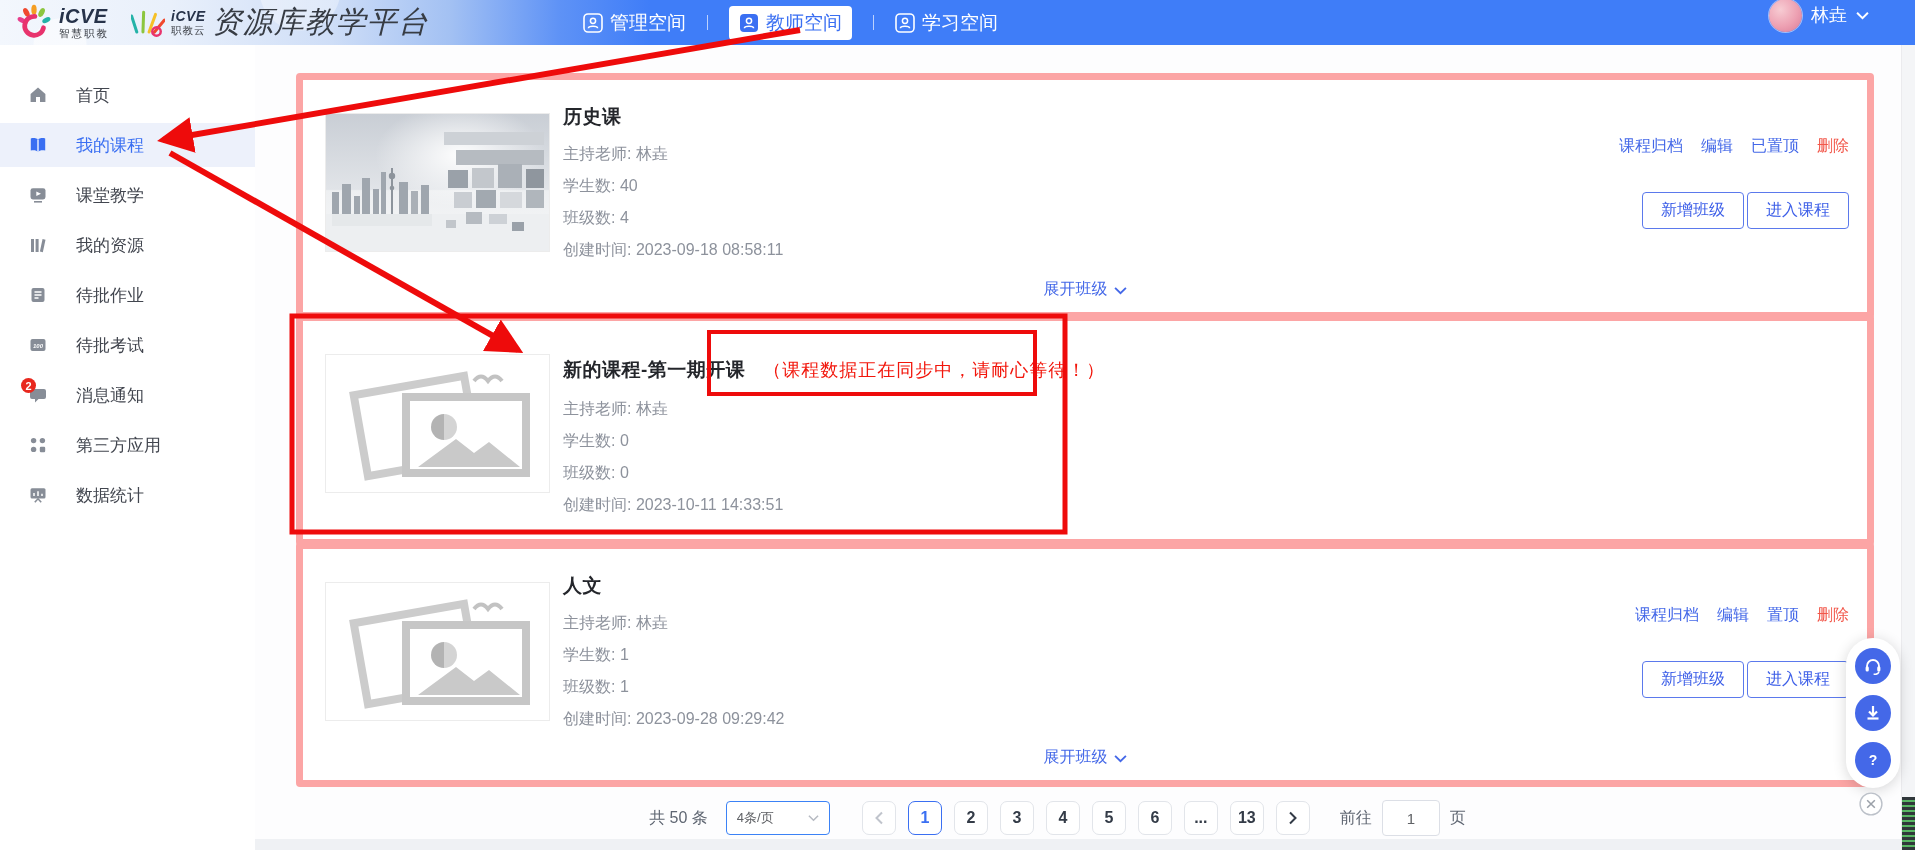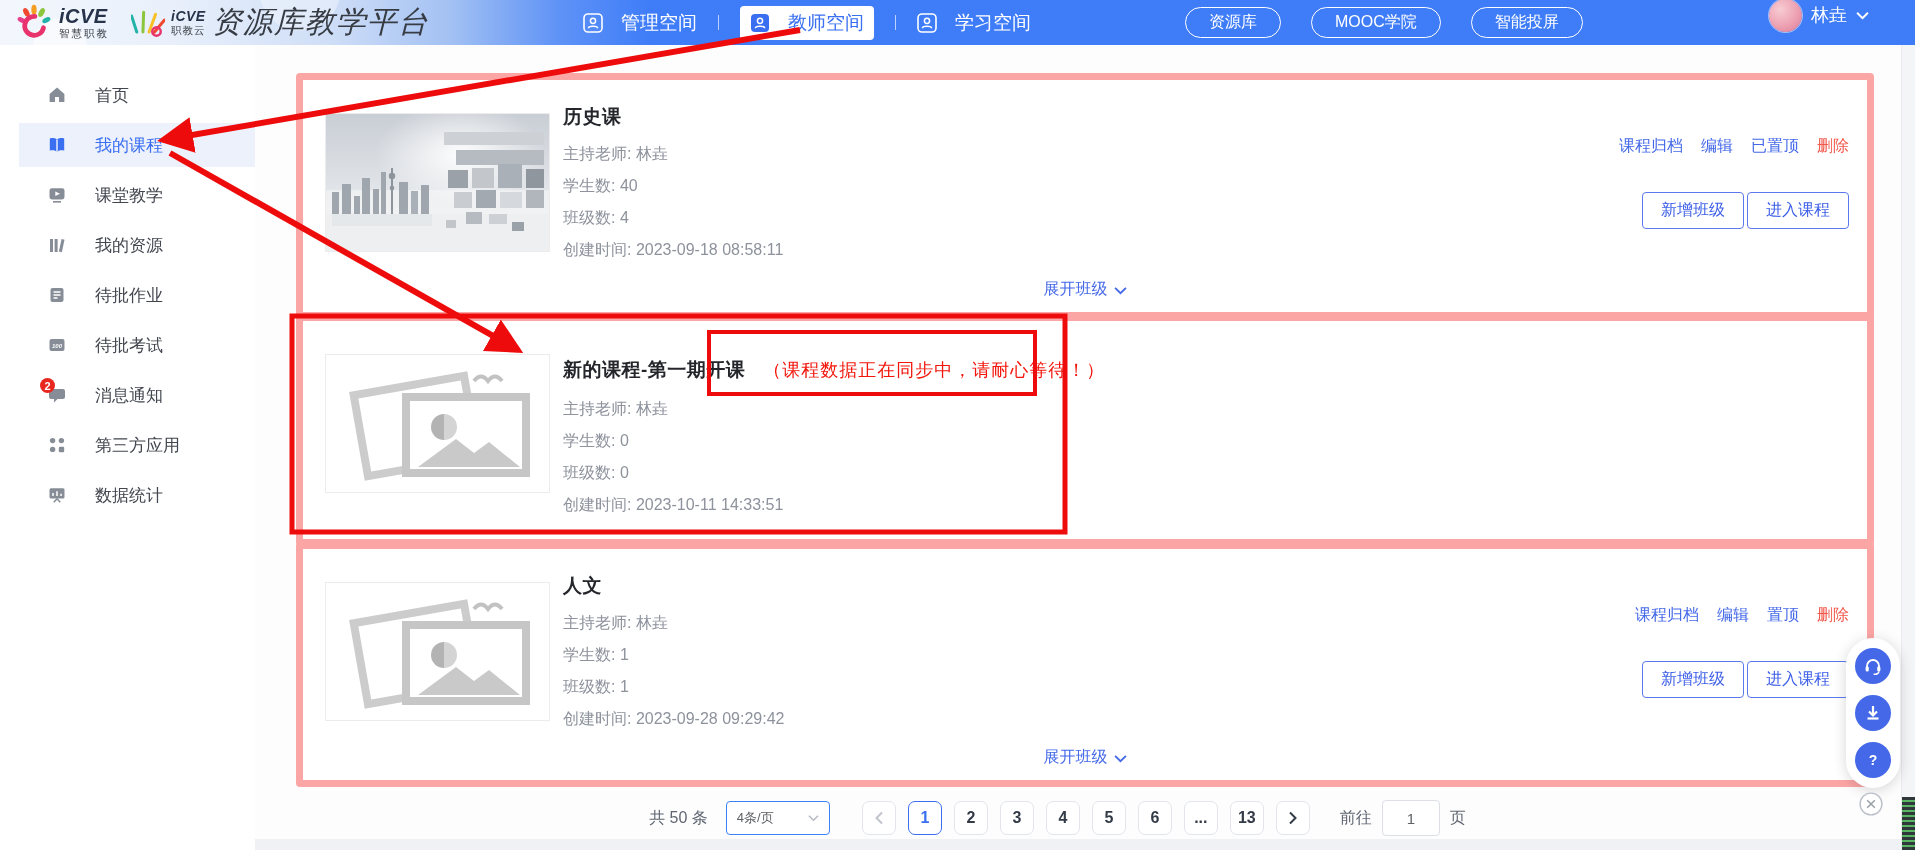--- a/index.html
+++ b/index.html
@@ -16,32 +16,32 @@
   .logo{display:flex;align-items:center;gap:6px;}
   .logo-text{display:flex;flex-direction:column;line-height:1;}
   .logo-text .nm{font-weight:800;font-style:italic;color:#27334a;font-size:20px;letter-spacing:.5px;}
   .logo-text .sub{font-size:10.5px;color:#3d4148;letter-spacing:2px;margin-top:2px;}
   .logo2{margin-left:22px;}
   .logo2 .nm{font-size:14px;}
   .logo2 .sub{letter-spacing:1px;}
   .platform-title{margin-left:6px;font-size:30px;color:#373c44;font-weight:500;letter-spacing:1px;font-style:italic;}
 
   .spaces{position:absolute;left:583px;top:0;height:45px;display:flex;align-items:center;z-index:2;}
-  .nav-item{display:flex;align-items:center;gap:18px;font-size:19px;color:#fff;cursor:pointer;}
+  .nav-item{display:flex;align-items:center;gap:7px;font-size:19px;color:#fff;cursor:pointer;}
   .nav-item.active{background:#fff;color:#3a6ff2;border-radius:4px;padding:4px 10px;}
   .nav-sep{width:1px;height:15px;background:rgba(255,255,255,.65);margin:0 21px;}
   .quick{position:absolute;left:1185px;top:0;height:45px;display:flex;align-items:center;gap:30px;z-index:2;}
   .pill{border:1px solid #fff;border-radius:16px;color:#fff;font-size:16px;padding:4px 23px;cursor:pointer;white-space:nowrap;}
   .user{position:absolute;right:46px;top:0;height:30px;display:flex;align-items:center;gap:9px;z-index:2;}
   .avatar{width:33px;height:33px;border-radius:50%;
     background:radial-gradient(circle at 35% 32%,#f7ccd3,#eda0b2 55%,#d97a96);box-shadow:0 0 0 1px rgba(255,255,255,.5);cursor:pointer;}
   .user-name{color:#fff;font-size:18px;}
 
   
-  .sidebar{position:absolute;left:0;top:45px;width:255px;bottom:0;background:#fff;border-right:1px solid #edeff3;margin-left:19px;}
+  .sidebar{position:absolute;left:0;top:45px;width:255px;bottom:0;background:#fff;border-right:1px solid #edeff3;}
   .side-list{padding-top:28px;}
   .side-item{height:44px;margin-bottom:6px;display:flex;align-items:center;color:#42464f;font-size:17px;cursor:pointer;}
   .side-item.active{background:#edf1fb;color:#3a6ff2;}
   .side-icon{position:relative;width:20px;height:20px;margin-left:28px;color:#878d97;flex:0 0 auto;}
   .side-item.active .side-icon{color:#3a6ff2;}
   .side-icon svg{width:20px;height:20px;display:block;}
   .side-label{margin-left:28px;}
   .badge{position:absolute;top:-7px;left:-7px;min-width:15px;height:15px;border-radius:50%;background:#e8281e;color:#fff;
     font-size:11px;font-style:normal;display:flex;align-items:center;justify-content:center;font-weight:bold;}
 
@@ -164,25 +164,20 @@
           <span style="display:flex">
             <svg viewBox="0 0 20 20" width="20" height="20">
               <rect x="1" y="1" width="18" height="18" rx="4" fill="none" stroke="#fff" stroke-width="1.6"></rect>
               <circle cx="10" cy="7.8" r="2.6" fill="none" stroke="#fff" stroke-width="1.5"></circle>
               <path d="M5.4 15.2 c0 -2.6 9.2 -2.6 9.2 0" fill="none" stroke="#fff" stroke-width="1.5"></path>
             </svg>
           </span>
           <span>学习空间</span>
         </div>
       </nav>
-    <div class="quick" id="quickPills">
-        <div class="pill">资源库</div>
-        <div class="pill">MOOC学院</div>
-        <div class="pill">智能投屏</div>
-      </div>
     <div class="user">
       <span class="avatar"></span>
       <span class="user-name">林垚</span>
       <svg width="13" height="9" viewBox="0 0 12 8">
         <path d="M1 1.5 L6 6.5 L11 1.5" stroke="#fff" stroke-width="1.8" fill="none"></path>
       </svg>
     </div>
   </header>
 
   <aside class="sidebar">

